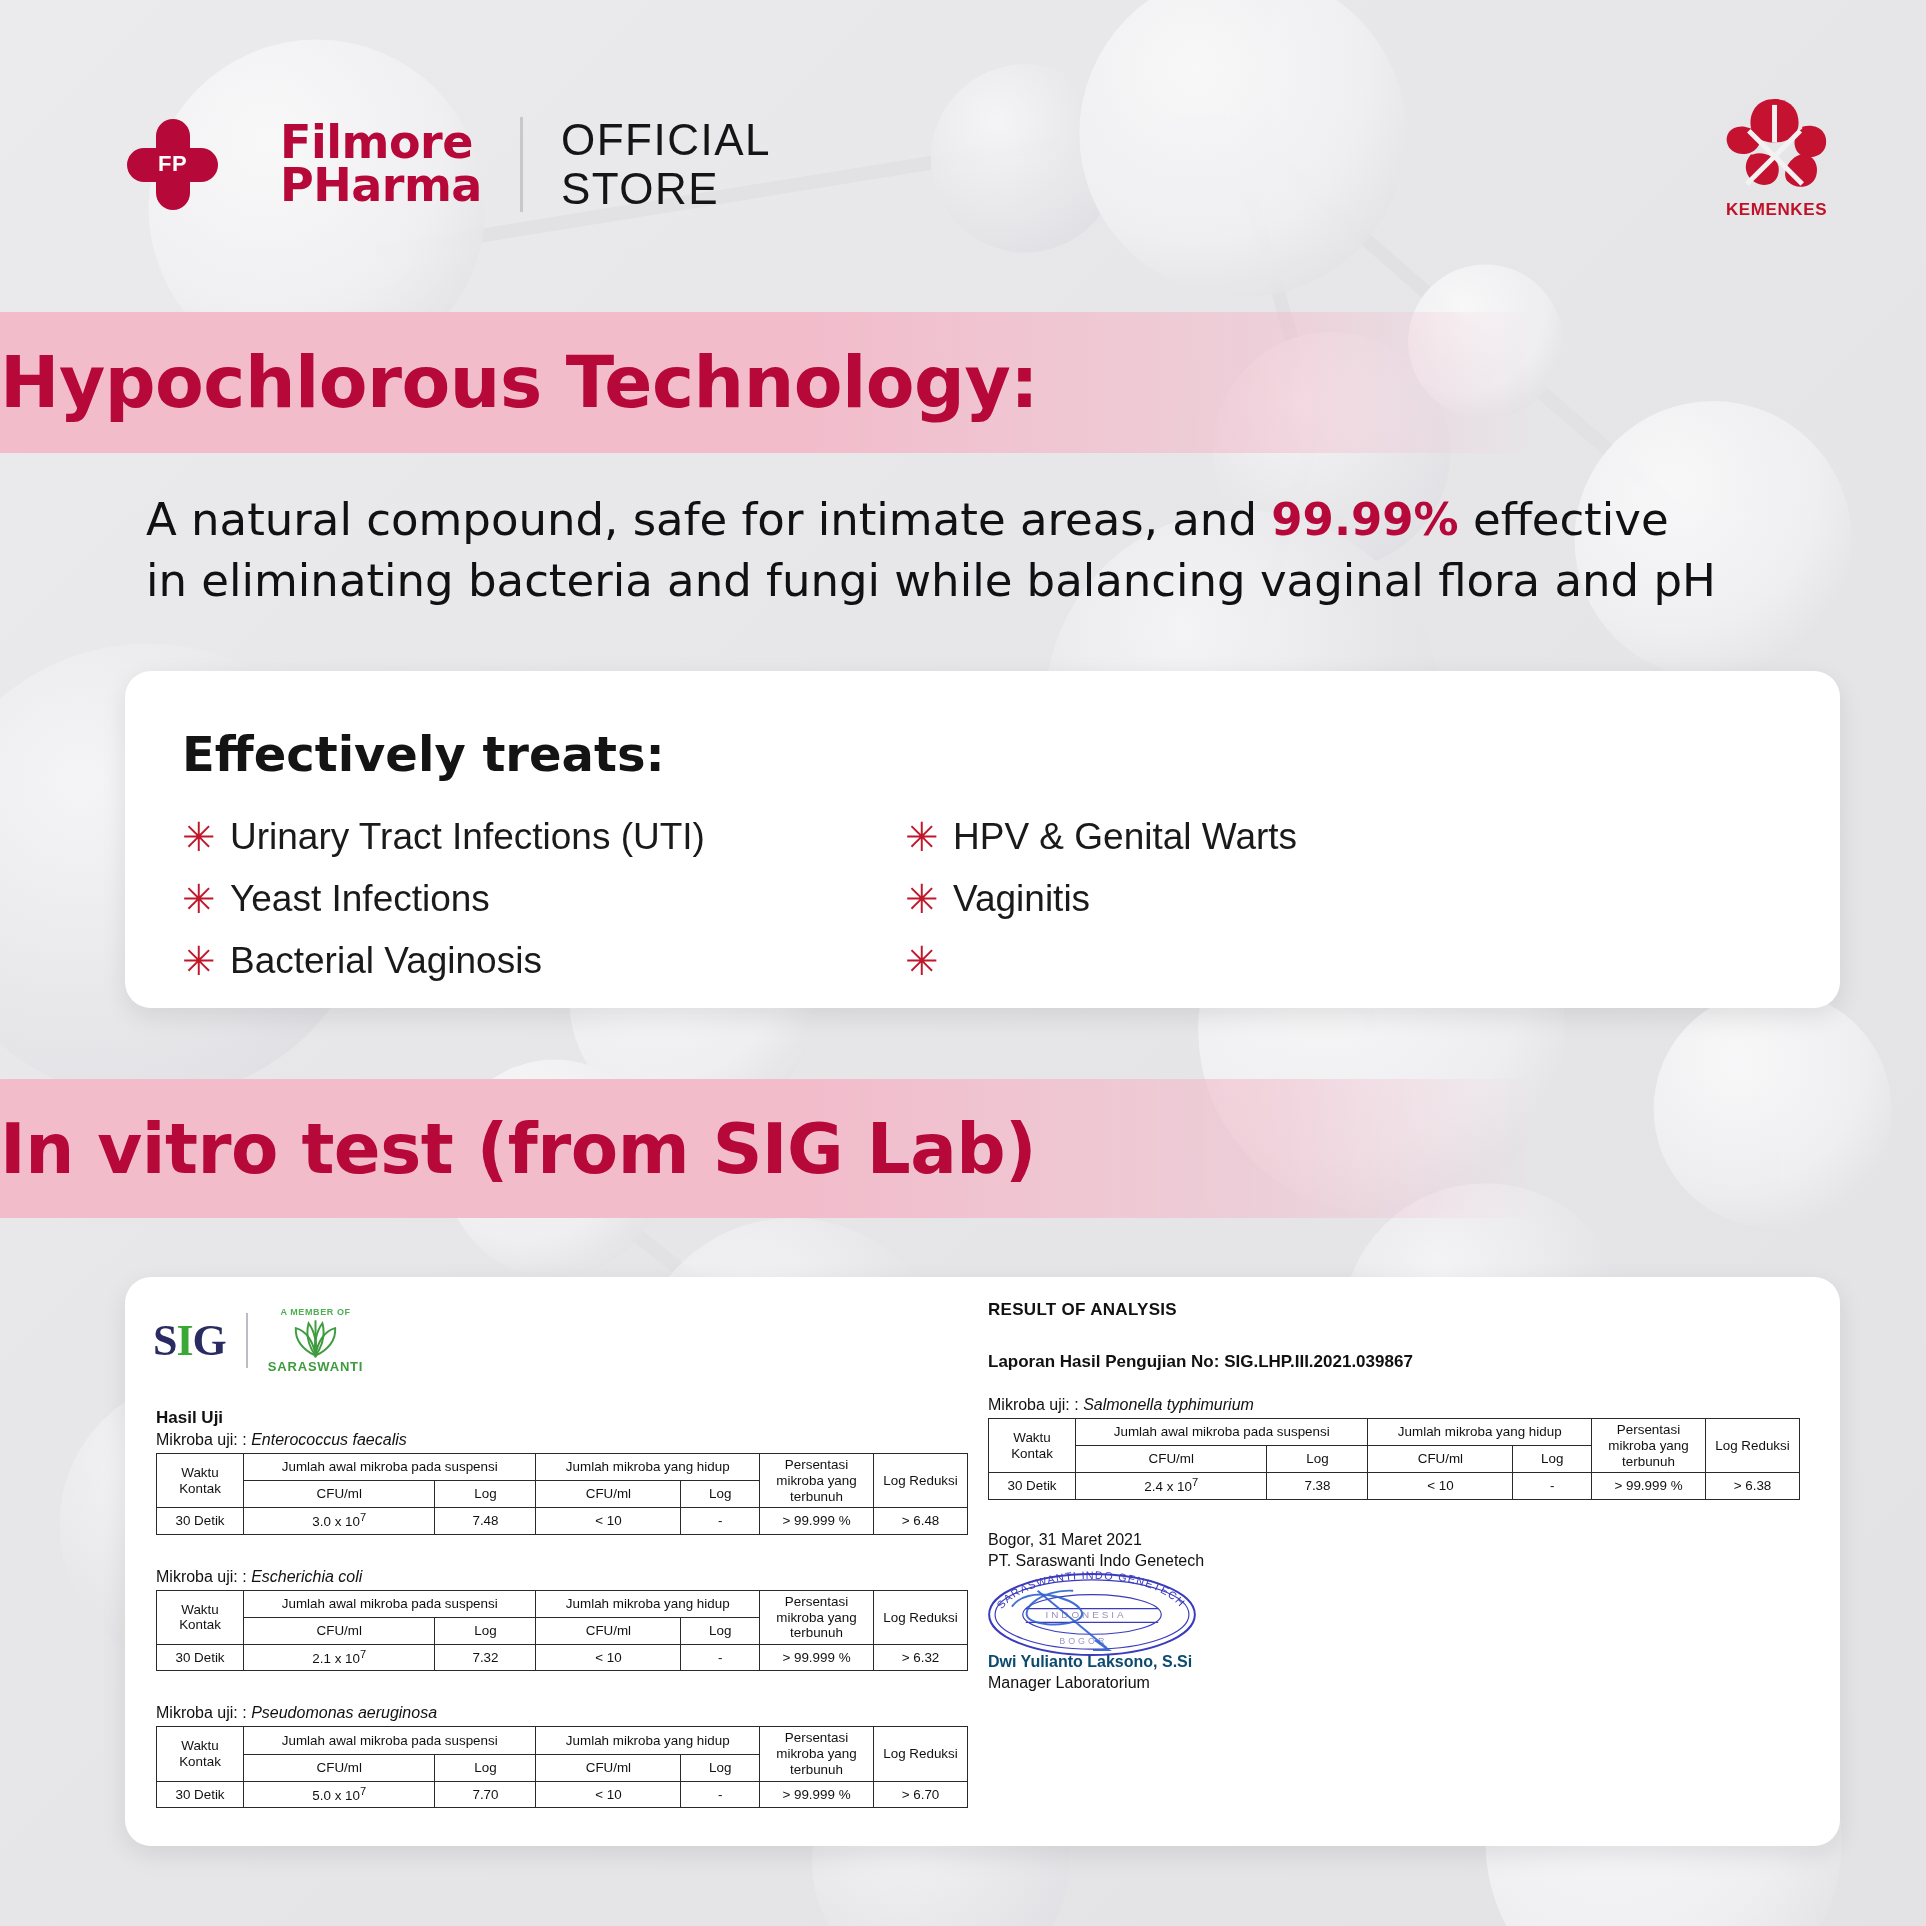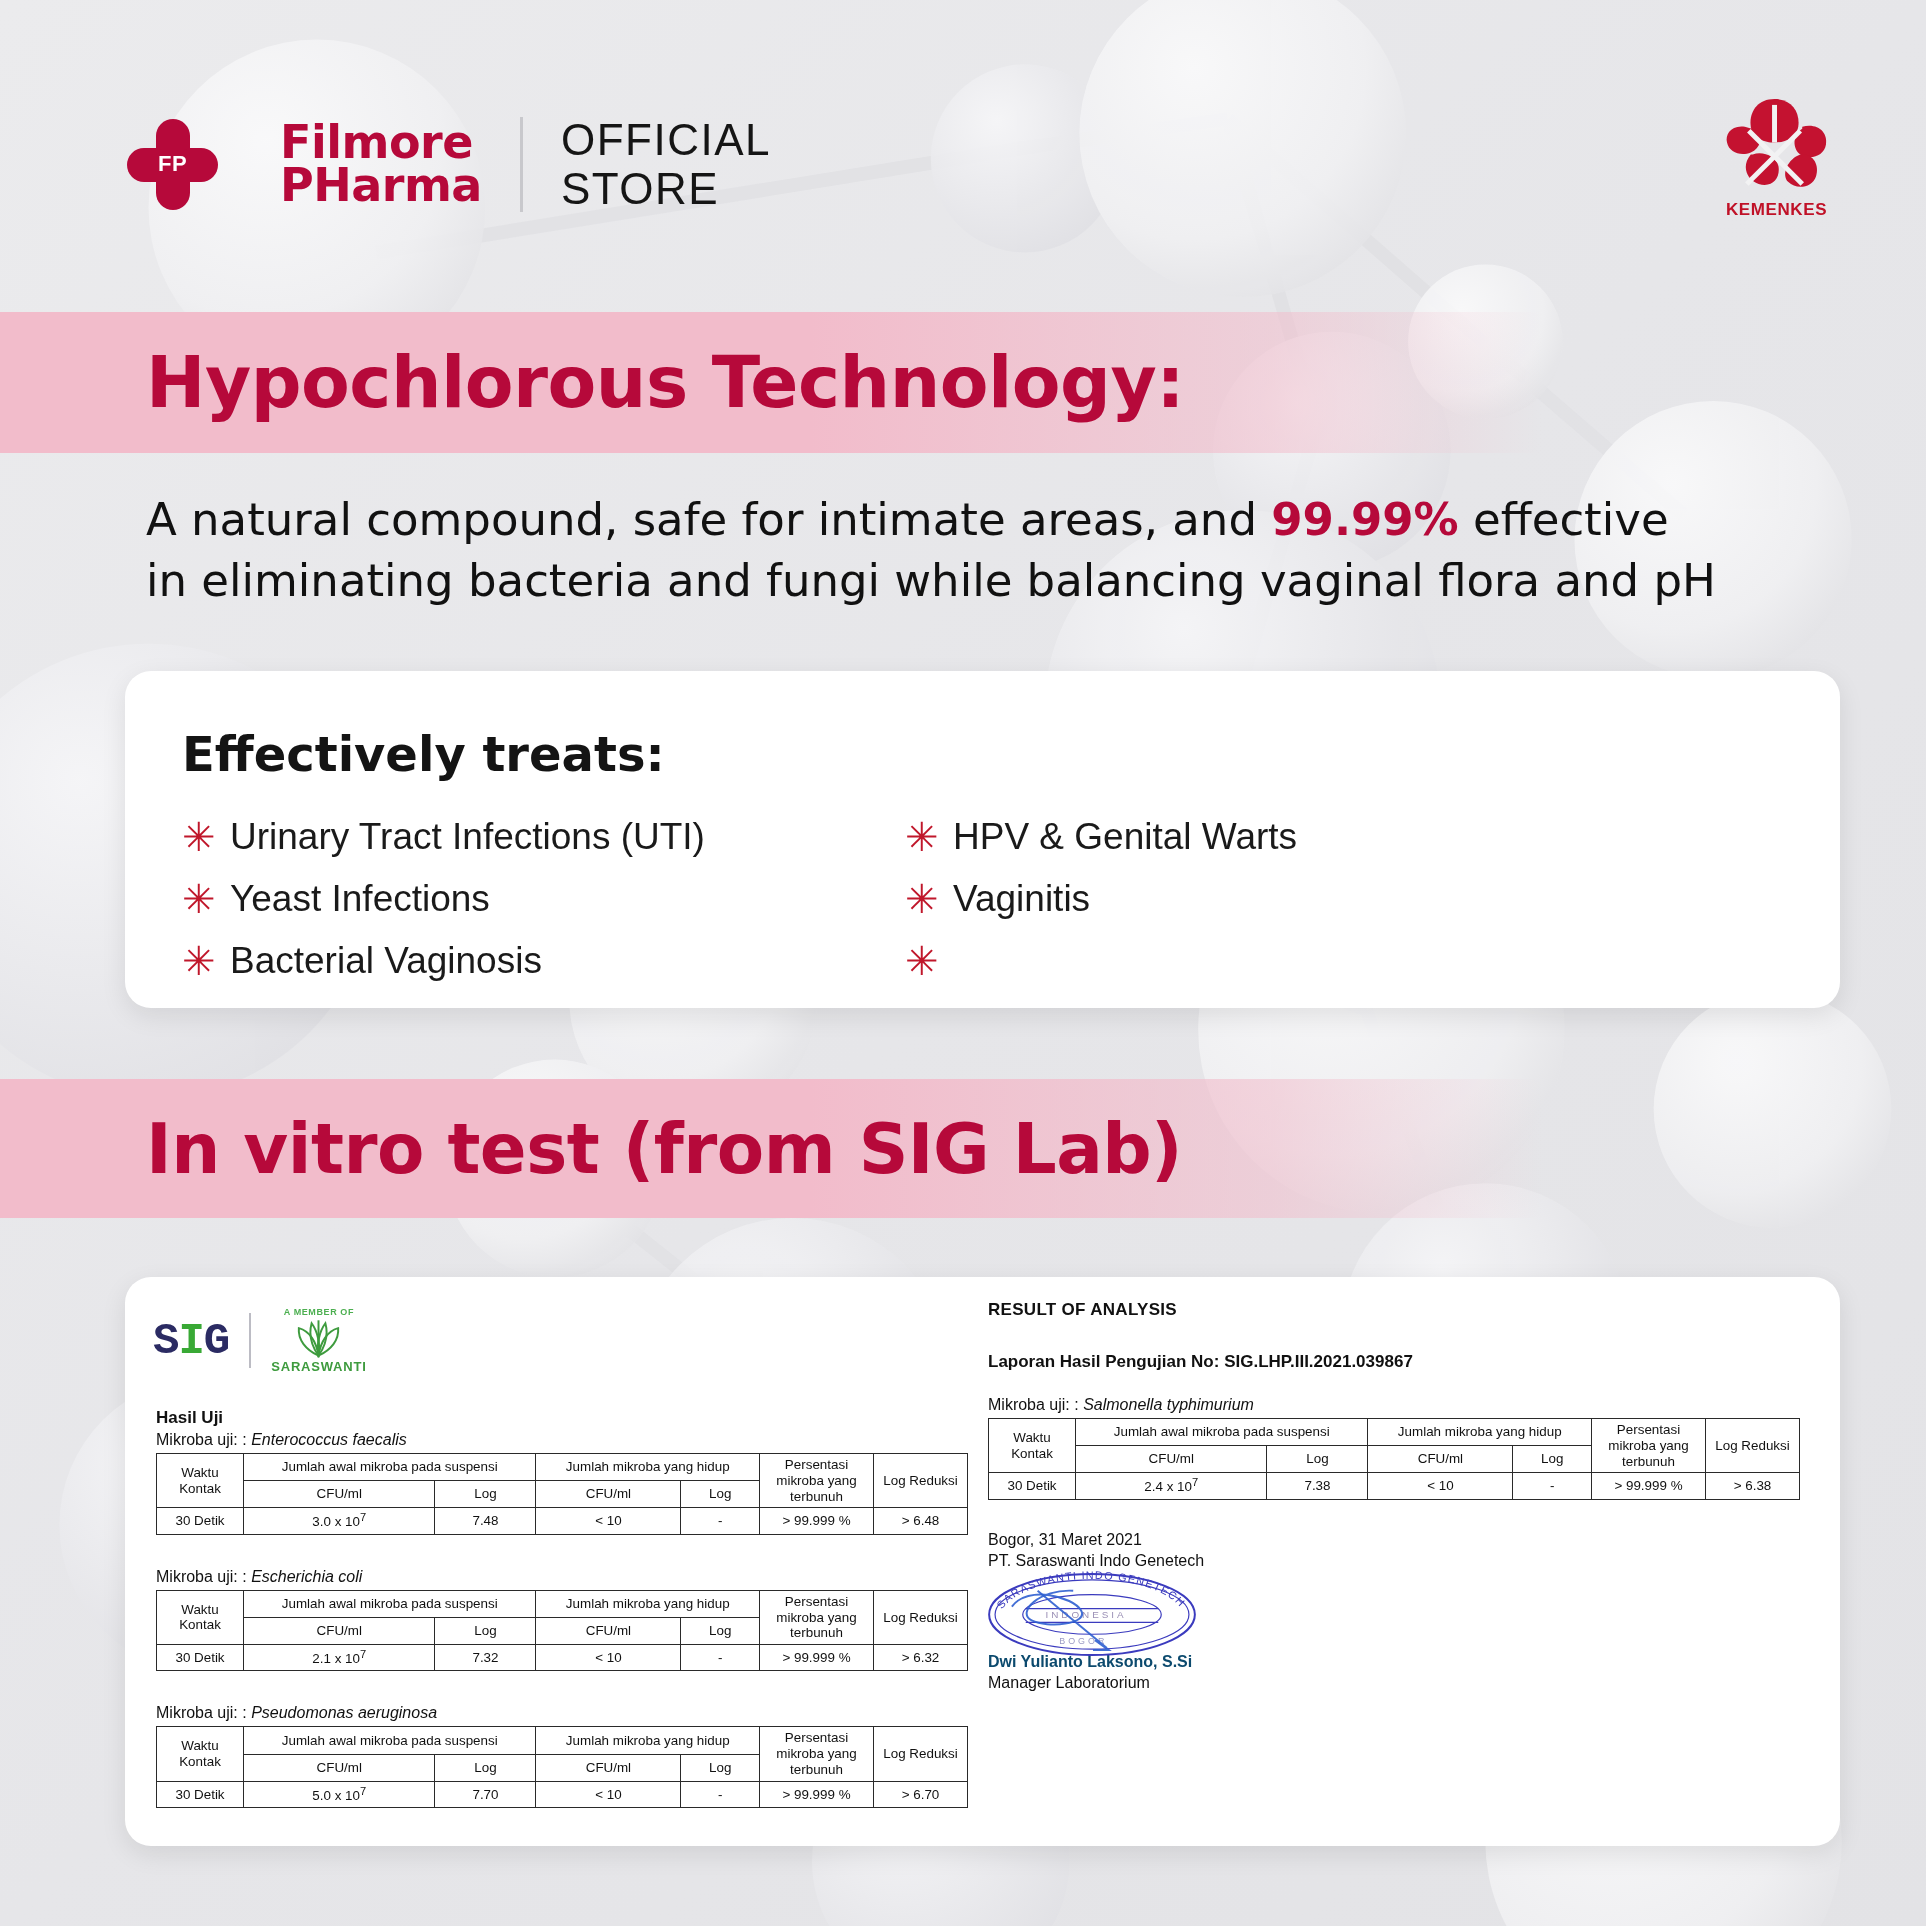--- a/index.html
+++ b/index.html
@@ -54,21 +54,21 @@
 
   
   .band {
     position: absolute; left: 0; z-index: 2;
     background: linear-gradient(to right, #f2bccb 0%, #f2bccb 42%, rgba(242,188,203,0.55) 66%, rgba(242,188,203,0) 80%);
     display: flex; align-items: center;
   }
   .band-1 { top: 312px; width: 1927px; height: 141px; }
   .band-2 { top: 1079px; width: 1927px; height: 139px; }
   .band h1 {
-    margin-left: 146px; color: #B6093A; font-weight: bold;
+    color: #B6093A; font-weight: bold;
     font-size: 71px; letter-spacing: -0.5px;
     font-family: "DejaVu Sans", sans-serif;
   }
   .band-2 h1 { font-size: 69px; }
 
   
   .intro {
     position: absolute; left: 146px; top: 490px; width: 1643px; z-index: 3;
     font-size: 45px; line-height: 1.35; color: #111;
     font-family: "DejaVu Sans", sans-serif;
@@ -93,21 +93,21 @@
   .treat-item .ast {
     color: #C0172B; font-size: 40px; margin-right: 18px; line-height: 1; width: 30px;
     display: inline-block; text-align: center;
   }
 
   
   .lab-card { left: 125px; top: 1277px; width: 1715px; height: 569px; padding: 0; overflow: hidden; }
 
   .sig-logo { position: absolute; left: 153px; top: 1307px; display: flex; align-items: center; z-index: 4; }
   .sig-word {
-    font-family: Liberation Mono, monospace; font-weight: bold; font-size: 44px;
+    font-family: Liberation Serif, serif; font-weight: bold; font-size: 44px;
     color: #2B2B63; letter-spacing: -1px; position: relative; text-align: center;
   }
   .sig-word .accent { color: #39A935; }
   .sig-sep { width: 2px; height: 55px; background: #bcbcc4; margin: 0 20px; }
   .saras { text-align: center; }
   .saras .memof { font-size: 9px; color: #4CAF50; letter-spacing: 0.6px; font-weight: bold; }
   .saras .leaf { height: 42px; display:flex; align-items:center; justify-content:center; }
   .saras .name { font-size: 13px; color: #3E9B3E; font-weight: bold; letter-spacing: 0.8px; }
 
   .lab-left { position: absolute; left: 156px; top: 1408px; width: 812px; z-index: 4; }

